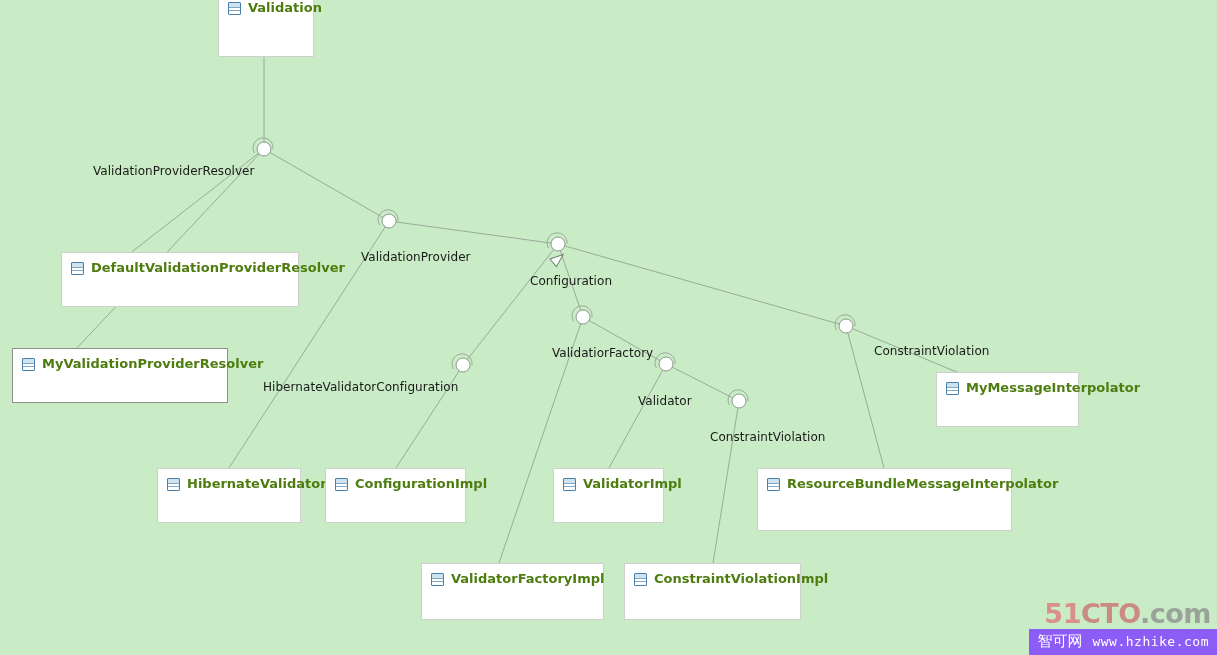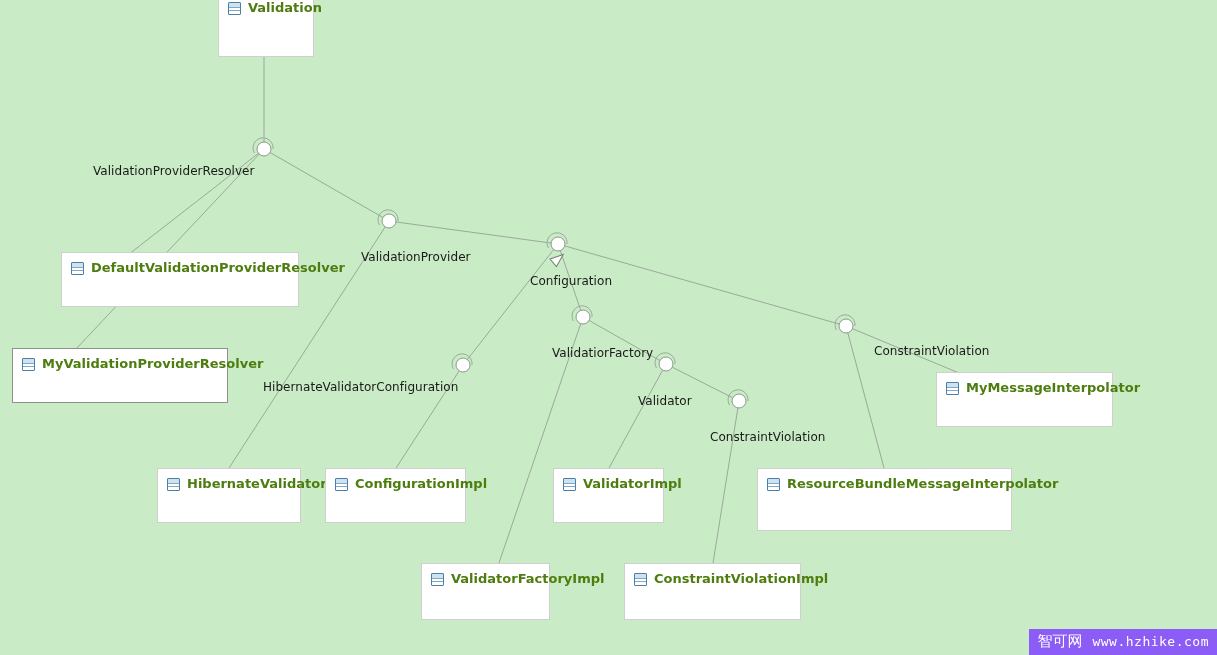--- a/index.html
+++ b/index.html
@@ -220,21 +220,21 @@
           <span class="cicon"></span>
           <span class="cname">DefaultValidationProviderResolver</span>
         </div>
       </div>
       <div class="cbox selected" style="left: 12px; top: 348px; width: 216px; height: 55px;">
         <div class="cbox-head">
           <span class="cicon"></span>
           <span class="cname">MyValidationProviderResolver</span>
         </div>
       </div>
-      <div class="cbox" style="left: 936px; top: 372px; width: 177px; height: 55px;">
+      <div class="cbox" style="left: 936px; top: 372px; width: 143px; height: 55px;">
         <div class="cbox-head">
           <span class="cicon"></span>
           <span class="cname">MyMessageInterpolator</span>
         </div>
       </div>
       <div class="cbox" style="left: 157px; top: 468px; width: 144px; height: 55px;">
         <div class="cbox-head">
           <span class="cicon"></span>
           <span class="cname">HibernateValidator</span>
         </div>
@@ -250,34 +250,37 @@
           <span class="cicon"></span>
           <span class="cname">ValidatorImpl</span>
         </div>
       </div>
       <div class="cbox" style="left: 757px; top: 468px; width: 255px; height: 63px;">
         <div class="cbox-head">
           <span class="cicon"></span>
           <span class="cname">ResourceBundleMessageInterpolator</span>
         </div>
       </div>
-      <div class="cbox" style="left: 421px; top: 563px; width: 129px; height: 57px;">
+      <div class="cbox" style="left: 421px; top: 563px; width: 183px; height: 57px;">
         <div class="cbox-head">
           <span class="cicon"></span>
           <span class="cname">ValidatorFactoryImpl</span>
         </div>
       </div>
       <div class="cbox" style="left: 624px; top: 563px; width: 177px; height: 57px;">
         <div class="cbox-head">
           <span class="cicon"></span>
           <span class="cname">ConstraintViolationImpl</span>
         </div>
       </div>
     </div>
 
   <div id="watermark">
+    <div class="wm-top">
+      <span class="wm-51">51</span><span class="wm-cto">CTO</span><span class="wm-dot">.</span><span class="wm-com">com</span>
+    </div>
     <div class="wm-bar">
       <span class="wm-cn">智可网</span>
       <span class="wm-url">www.hzhike.com</span>
     </div>
   </div>
 
 </div>
 
 </body></html>

